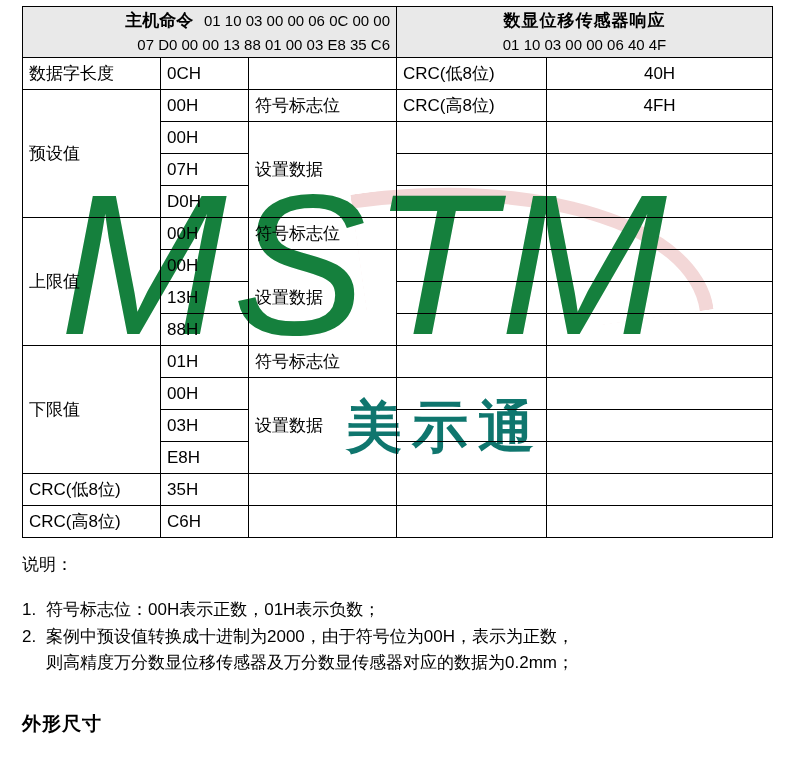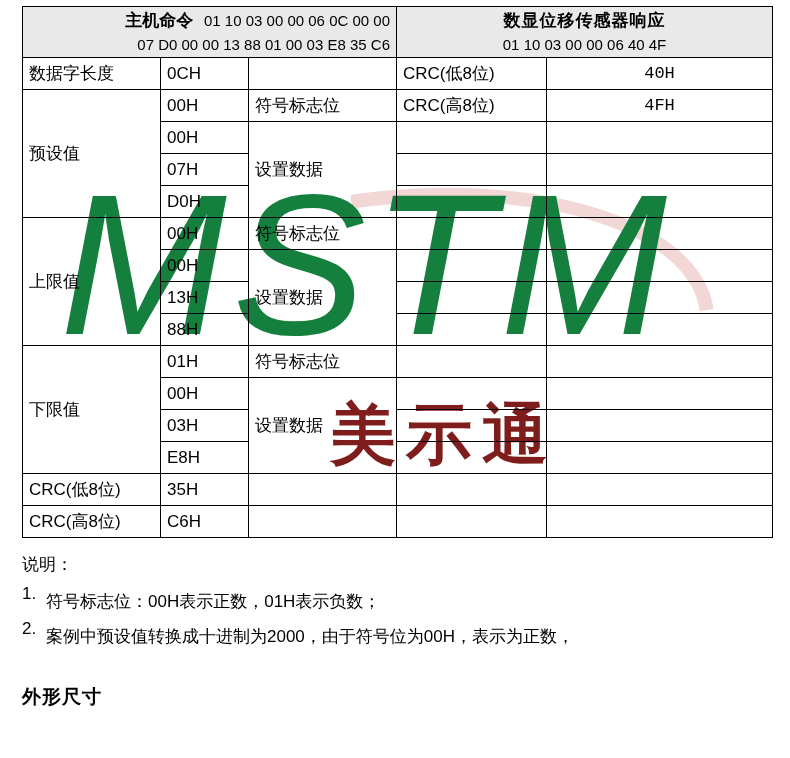--- a/index.html
+++ b/index.html
@@ -44,25 +44,25 @@
     top: 20px;
     width: 330px;
     height: 150px;
     border-top: 14px solid #f3d7d7;
     border-right: 14px solid #f3d7d7;
     border-radius: 0 100% 0 0;
     transform: rotate(-8deg);
   }
   .wm-cn {
     position: absolute;
-    left: 330px;
+    left: 346px;
     top: 240px;
-    font-size: 66px;
+    font-size: 56px;
     font-weight: bold;
-    color: #7f1d1d;
+    color: #0f766e;
     letter-spacing: 10px;
     white-space: nowrap;
   }
 
   .page {
     position: relative;
     z-index: 2;
     padding: 6px 18px 0 22px;
     box-sizing: border-box;
   }
@@ -106,38 +106,38 @@
     text-align: right;
     padding-left: 4px;
     margin-left: 18px;
   }
   .hdr-left-inner .line2 { padding-left: 6px; }
 
   .lbl { text-align: left; padding-left: 8px; }
   .val { text-align: left; padding-left: 14px; }
   .mid { text-align: left; padding-left: 12px; }
   .rcrc { text-align: left; padding-left: 6px; }
-  .rval { text-align: center; font-family: Liberation Mono, monospace; }
+  .rval { text-align: center; }
 
   
   .notes {
     margin-top: 14px;
     font-size: 17px;
     line-height: 1.55;
   }
-  .notes .nline { margin-bottom: 2px; }
+  .notes .nline { margin-bottom: 18px; }
   .note-item {
     display: flex;
     margin-bottom: 1px;
   }
   .note-num {
     width: 24px;
     flex: 0 0 24px;
   }
-  .note-body { flex: 1; margin-top: 8px; }
+  .note-body { flex: 1; }
 
   
   .section {
     margin-top: 34px;
     display: flex;
     align-items: center;
   }
   .section-title {
     font-size: 19px;
     font-weight: bold;
@@ -281,20 +281,21 @@
   <div class="notes">
     <div class="nline">说明：</div>
     <div class="note-item">
       <div class="note-num">1.</div>
       <div class="note-body">符号标志位：00H表示正数，01H表示负数；</div>
     </div>
     <div class="note-item">
       <div class="note-num">2.</div>
       <div class="note-body">
         <div>案例中预设值转换成十进制为2000，由于符号位为00H，表示为正数，</div>
+        <div>则高精度万分数显位移传感器及万分数显传感器对应的数据为0.2mm；</div>
       </div>
     </div>
   </div>
 
   <div class="section">
     <div class="section-title">外形尺寸</div>
 
   </div>
 
 </div>

